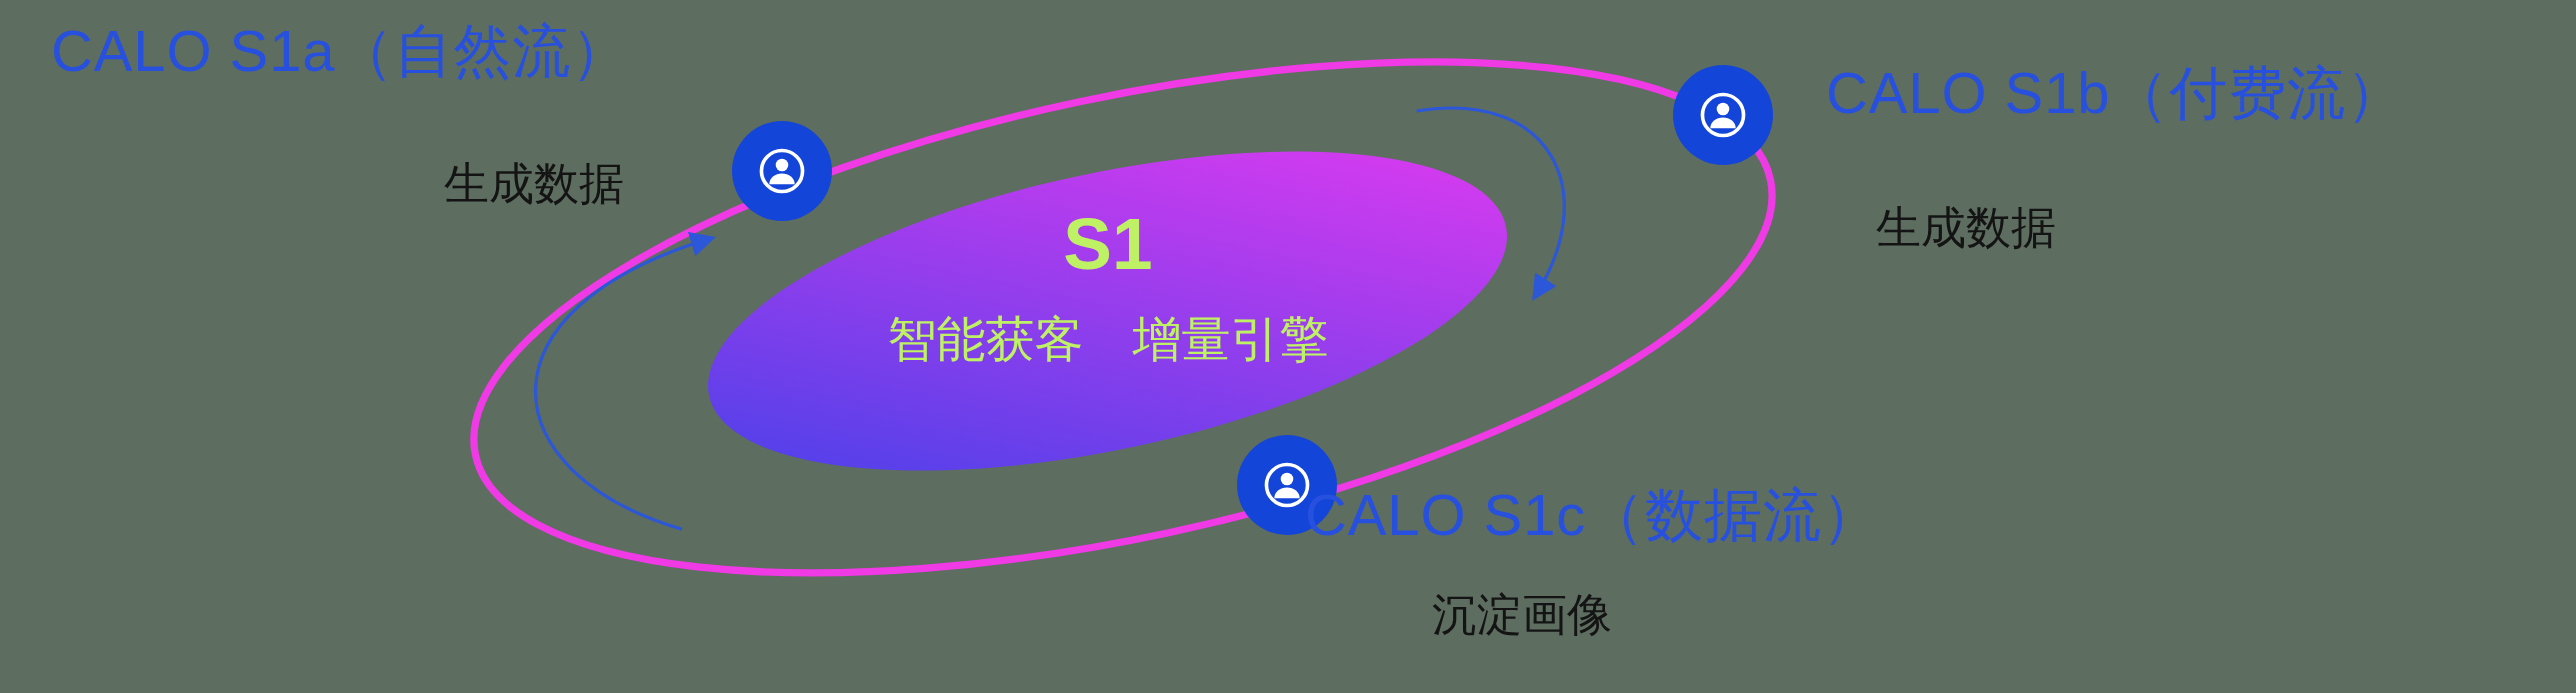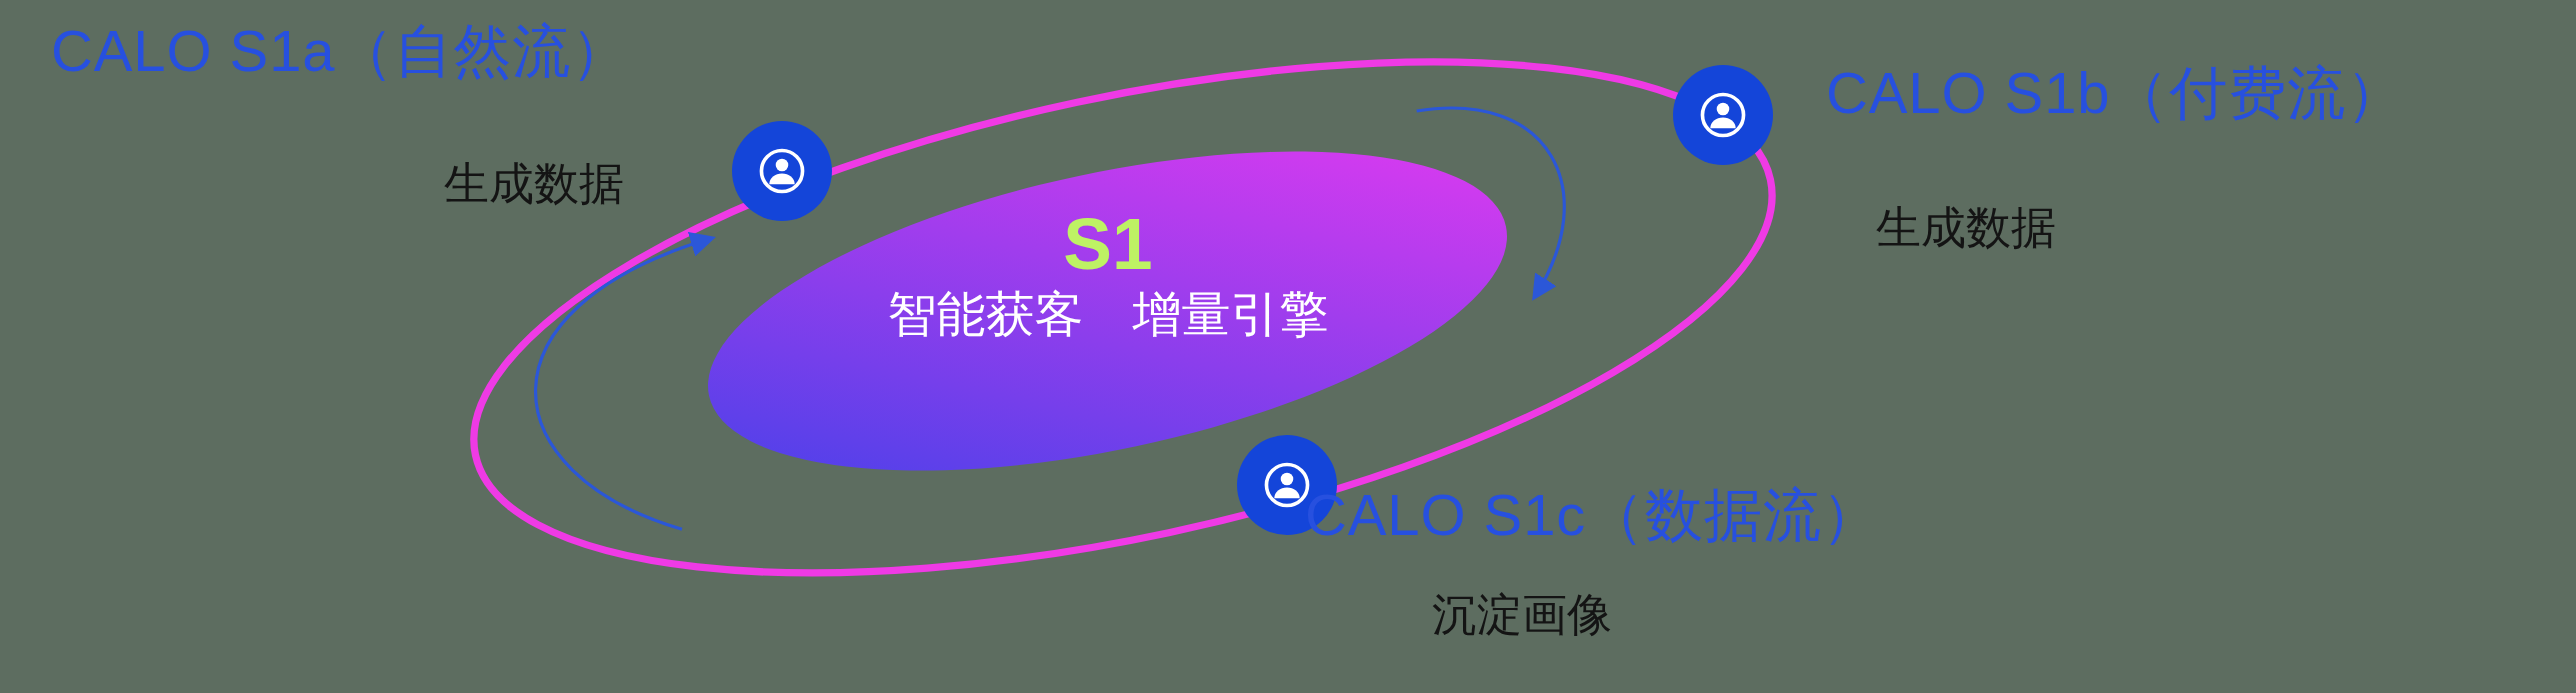--- a/index.html
+++ b/index.html
@@ -31,22 +31,22 @@
     position:absolute;width:100px;height:100px;border-radius:50%;
     background:var(--node-fill);
     display:flex;align-items:center;justify-content:center;
   }
   .node svg{width:58px;height:58px;display:block;}
   .core-title{
     position:absolute;left:1108px;top:202px;transform:translateX(-50%);
     font-size:73px;font-weight:600;color:#bef264;white-space:nowrap;
   }
   .core-sub{
-    position:absolute;left:1108px;top:282px;transform:translateX(-50%);
-    font-size:49px;font-weight:500;color:#ffffff;white-space:nowrap;
+    position:absolute;left:1108px;top:307px;transform:translateX(-50%);
+    font-size:49px;font-weight:500;color:#bef264;white-space:nowrap;
   }
   #pos-s1a-title{left:51px;top:18px;}
   #pos-s1a-sub{left:444px;top:158px;}
   #pos-s1b-title{left:1826px;top:60px;}
   #pos-s1b-sub{left:1876px;top:202px;}
   #pos-s1c-title{left:1305px;top:482px;}
   #pos-s1c-sub{left:1432px;top:589px;text-align:right;}
   #pos-node-a{left:732px;top:121px;}
   #pos-node-b{left:1673px;top:65px;}
   #pos-node-c{left:1237px;top:435px;}

